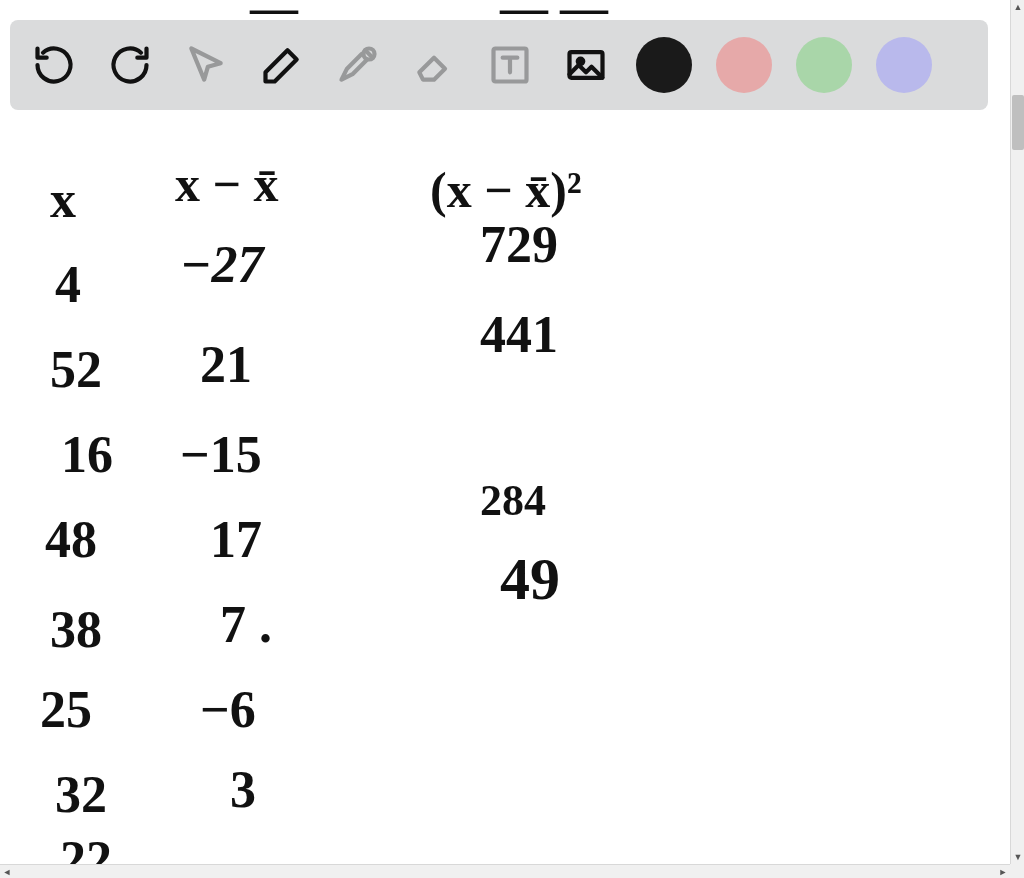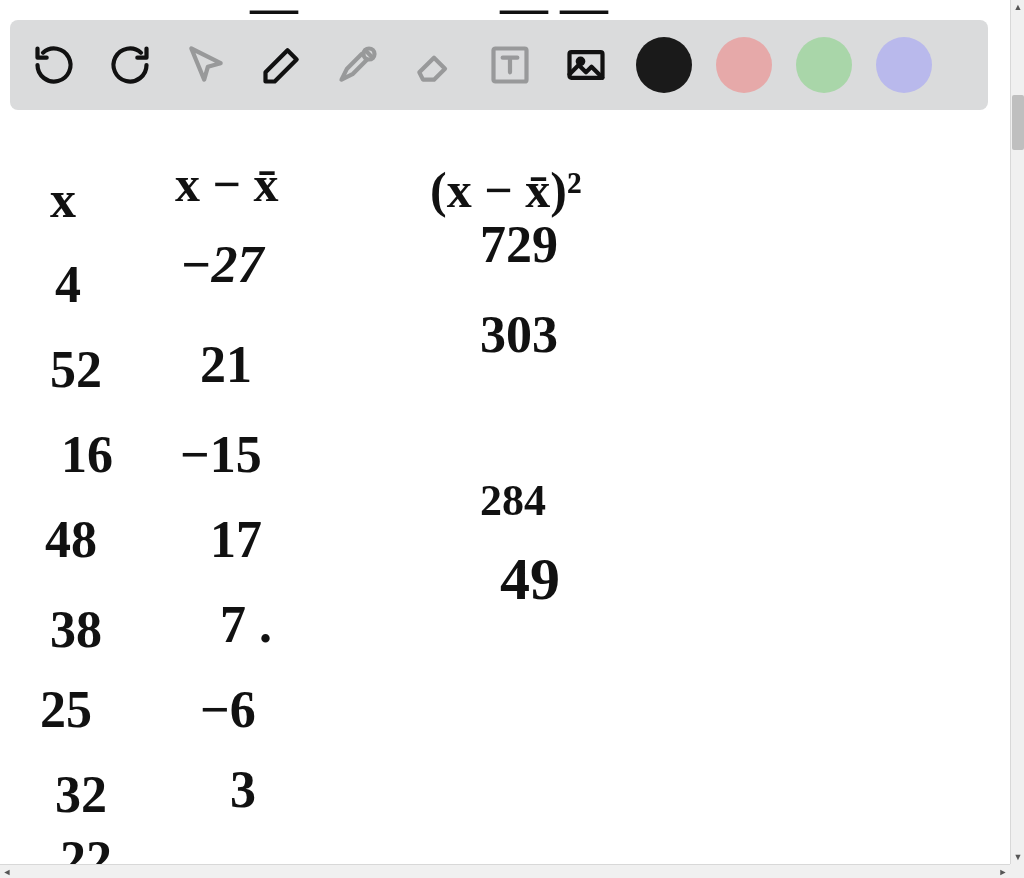--- a/index.html
+++ b/index.html
@@ -165,21 +165,21 @@
   <div class="handwriting" style="top:170px; left:50px; font-size:52px;">x</div>
   <div class="handwriting" style="top:155px; left:175px; font-size:50px;">x − x̄</div>
   <div class="handwriting" style="top:130px; left:430px; font-size:50px;margin-top:31px;">(x − x̄)²</div>
 
   <div class="handwriting" style="top:255px; left:55px; font-size:52px;">4</div>
   <div class="handwriting" style="top:235px; left:180px; font-size:52px;font-style:italic;">−27</div>
   <div class="handwriting" style="top:215px; left:480px; font-size:52px;">729</div>
 
   <div class="handwriting" style="top:340px; left:50px; font-size:52px;">52</div>
   <div class="handwriting" style="top:335px; left:200px; font-size:52px;">21</div>
-  <div class="handwriting" style="top:305px; left:480px; font-size:52px;">303</div>
+  <div class="handwriting" style="top:305px; left:480px; font-size:52px;">441</div>
 
   <div class="handwriting" style="top:425px; left:61px; font-size:52px;">16</div>
   <div class="handwriting" style="top:425px; left:180px; font-size:52px;">−15</div>
 
   <div class="handwriting" style="top:510px; left:45px; font-size:52px;">48</div>
   <div class="handwriting" style="top:510px; left:210px; font-size:52px;text-align:center;">17</div>
   <div class="handwriting" style="top:475px; left:480px; font-size:44px;">284</div>
 
   <div class="handwriting" style="top:600px; left:50px; font-size:52px;">38</div>
   <div class="handwriting" style="top:595px; left:220px; font-size:52px;">7 .</div>

